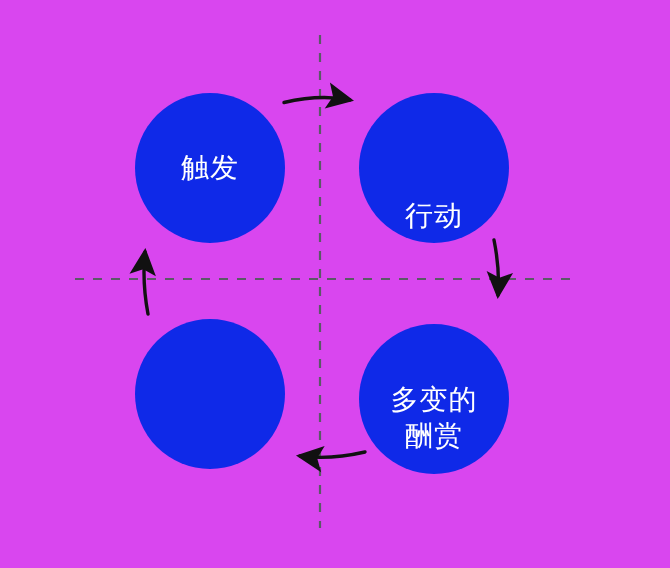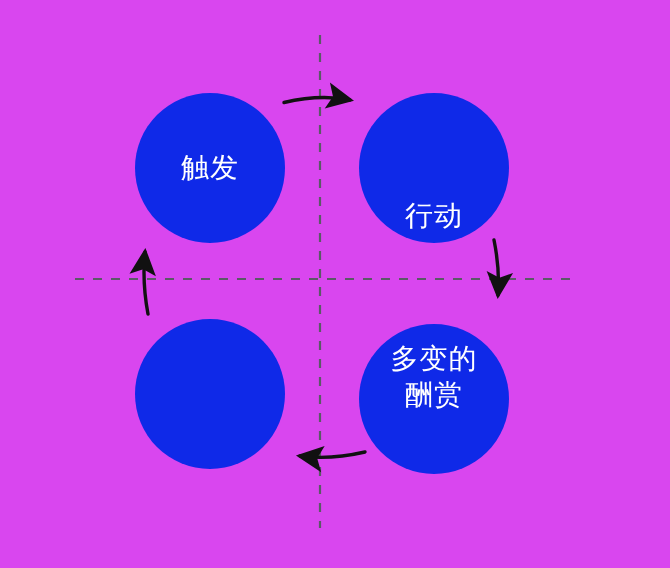--- a/index.html
+++ b/index.html
@@ -35,21 +35,21 @@
     line-height: 1.28;
     text-align: center;
     letter-spacing: 1px;
     white-space: pre-line;
     transform: translate(-50%, -50%);
     pointer-events: none;
     font-family: "DejaVu Sans", "Liberation Sans", sans-serif;
   }
   #label-trigger  { left: 210px; top: 168px; }
   #label-action   { left: 434px; top: 172px; margin-top: 44px; }
-  #label-reward   { left: 434px; top: 377px; }
+  #label-reward   { left: 434px; top: 418px; }
   #label-invest   { left: 210px; top: 394px; }
 </style>
 </head>
 <body>
 
 <div id="diagram-root">
 
   <svg id="hook-svg" viewBox="0 0 670 568">
     <defs>
       <marker id="arrowhead" markerWidth="9" markerHeight="9" refX="7.2" refY="4.5" orient="auto" markerUnits="strokeWidth">

